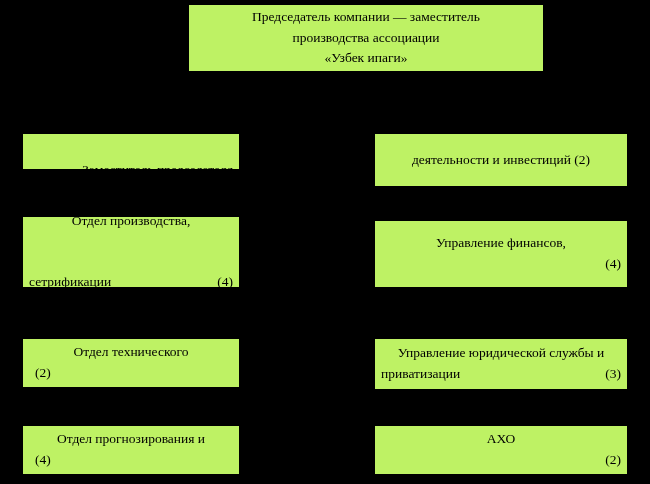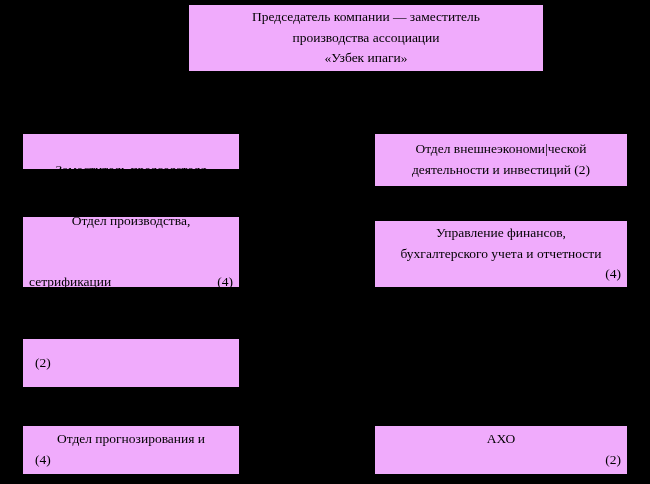--- a/index.html
+++ b/index.html
@@ -15,38 +15,38 @@
     overflow: hidden;
   }
   .canvas {
     position: absolute;
     left: 0; top: 0;
     width: 650px;
     height: 484px;
   }
   .node {
     position: absolute;
-    background: #f0abfc;
+    background: #bef264;
     color: #000000;
     border: 1px solid #000000;
     box-sizing: border-box;
     font-size: 13.5px;
     line-height: 1.55;
     text-align: center;
     padding: 5px 6px;
     display: flex;
     flex-direction: column;
     justify-content: center;
   }
   .node .line {
     display: block;
     white-space: pre;
   }
   .node.left-align .line {
-    text-align: center;
+    text-align: right;
     margin-top: 38px;
   }
   
   #node-root { left: 188px; top: 4px; width: 356px; height: 68px; }
   
   #node-deputy-chairman { left: 22px; top: 133px; width: 218px; height: 37px; }
   #node-production-dept { left: 22px; top: 216px; width: 218px; height: 72px; gap: 40px; }
   #node-technical-dept  { left: 22px; top: 338px; width: 218px; height: 50px; }
   #node-forecast-dept   { left: 22px; top: 425px; width: 218px; height: 50px; }
   
@@ -77,42 +77,48 @@
 
   <div class="node" id="node-production-dept">
     <span class="line">Отдел производства,</span>
     <span class="row-split">
       <span class="txt">сетрификации</span>
       <span class="num">(4)</span>
     </span>
   </div>
 
   <div class="node" id="node-technical-dept">
+    <span class="line">Отдел технического</span>
     <span class="row-split">
       <span class="num">(2)</span>
     </span>
   </div>
 
   <div class="node" id="node-forecast-dept">
     <span class="line">Отдел прогнозирования и</span>
     <span class="row-split">
       <span class="num">(4)</span>
     </span>
   </div>
 
   <div class="node" id="node-foreign-dept">
-    <span class="line">Отдел внешнеэкономи|ческой</span>
     <span class="line">деятельности и инвестиций (2)</span>
   </div>
 
   <div class="node" id="node-finance-dept">
     <span class="line">Управление финансов,</span>
-    <span class="line">бухгалтерского учета и отчетности</span>
     <span class="centered-num">(4)</span>
   </div>
 
+  <div class="node" id="node-legal-dept">
+    <span class="line">Управление юридической службы и</span>
+    <span class="row-split">
+      <span class="txt">приватизации</span>
+      <span class="num">(3)</span>
+    </span>
+  </div>
 
   <div class="node" id="node-aho-dept">
     <span class="line">АХО</span>
     <span class="centered-num">(2)</span>
   </div>
 
 </div>
 
 </body></html>

